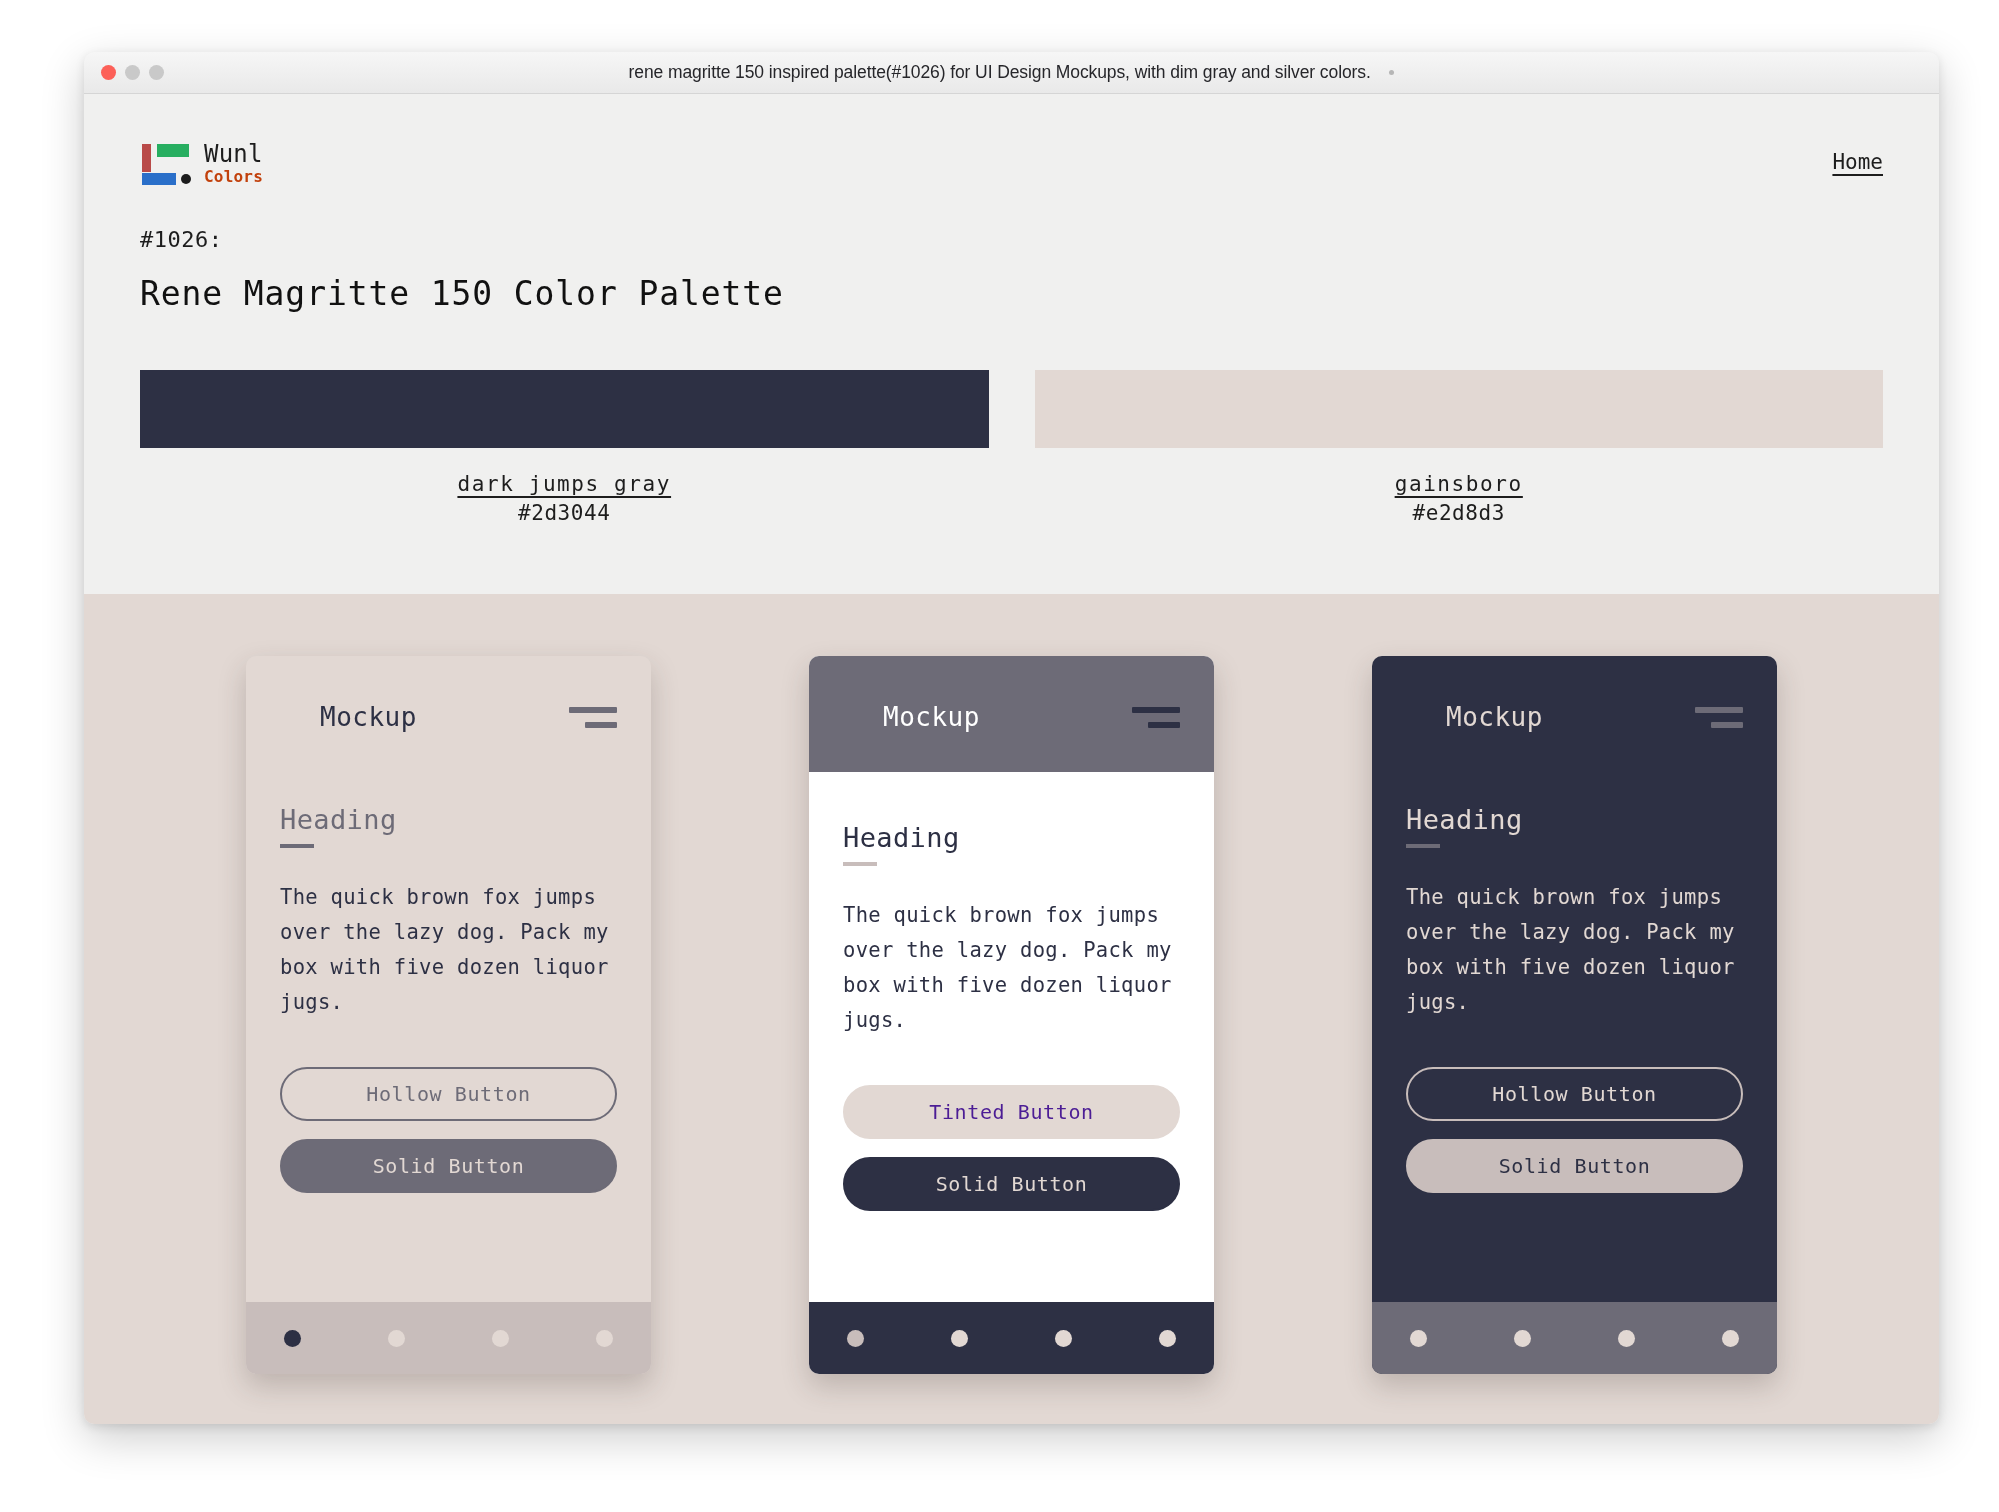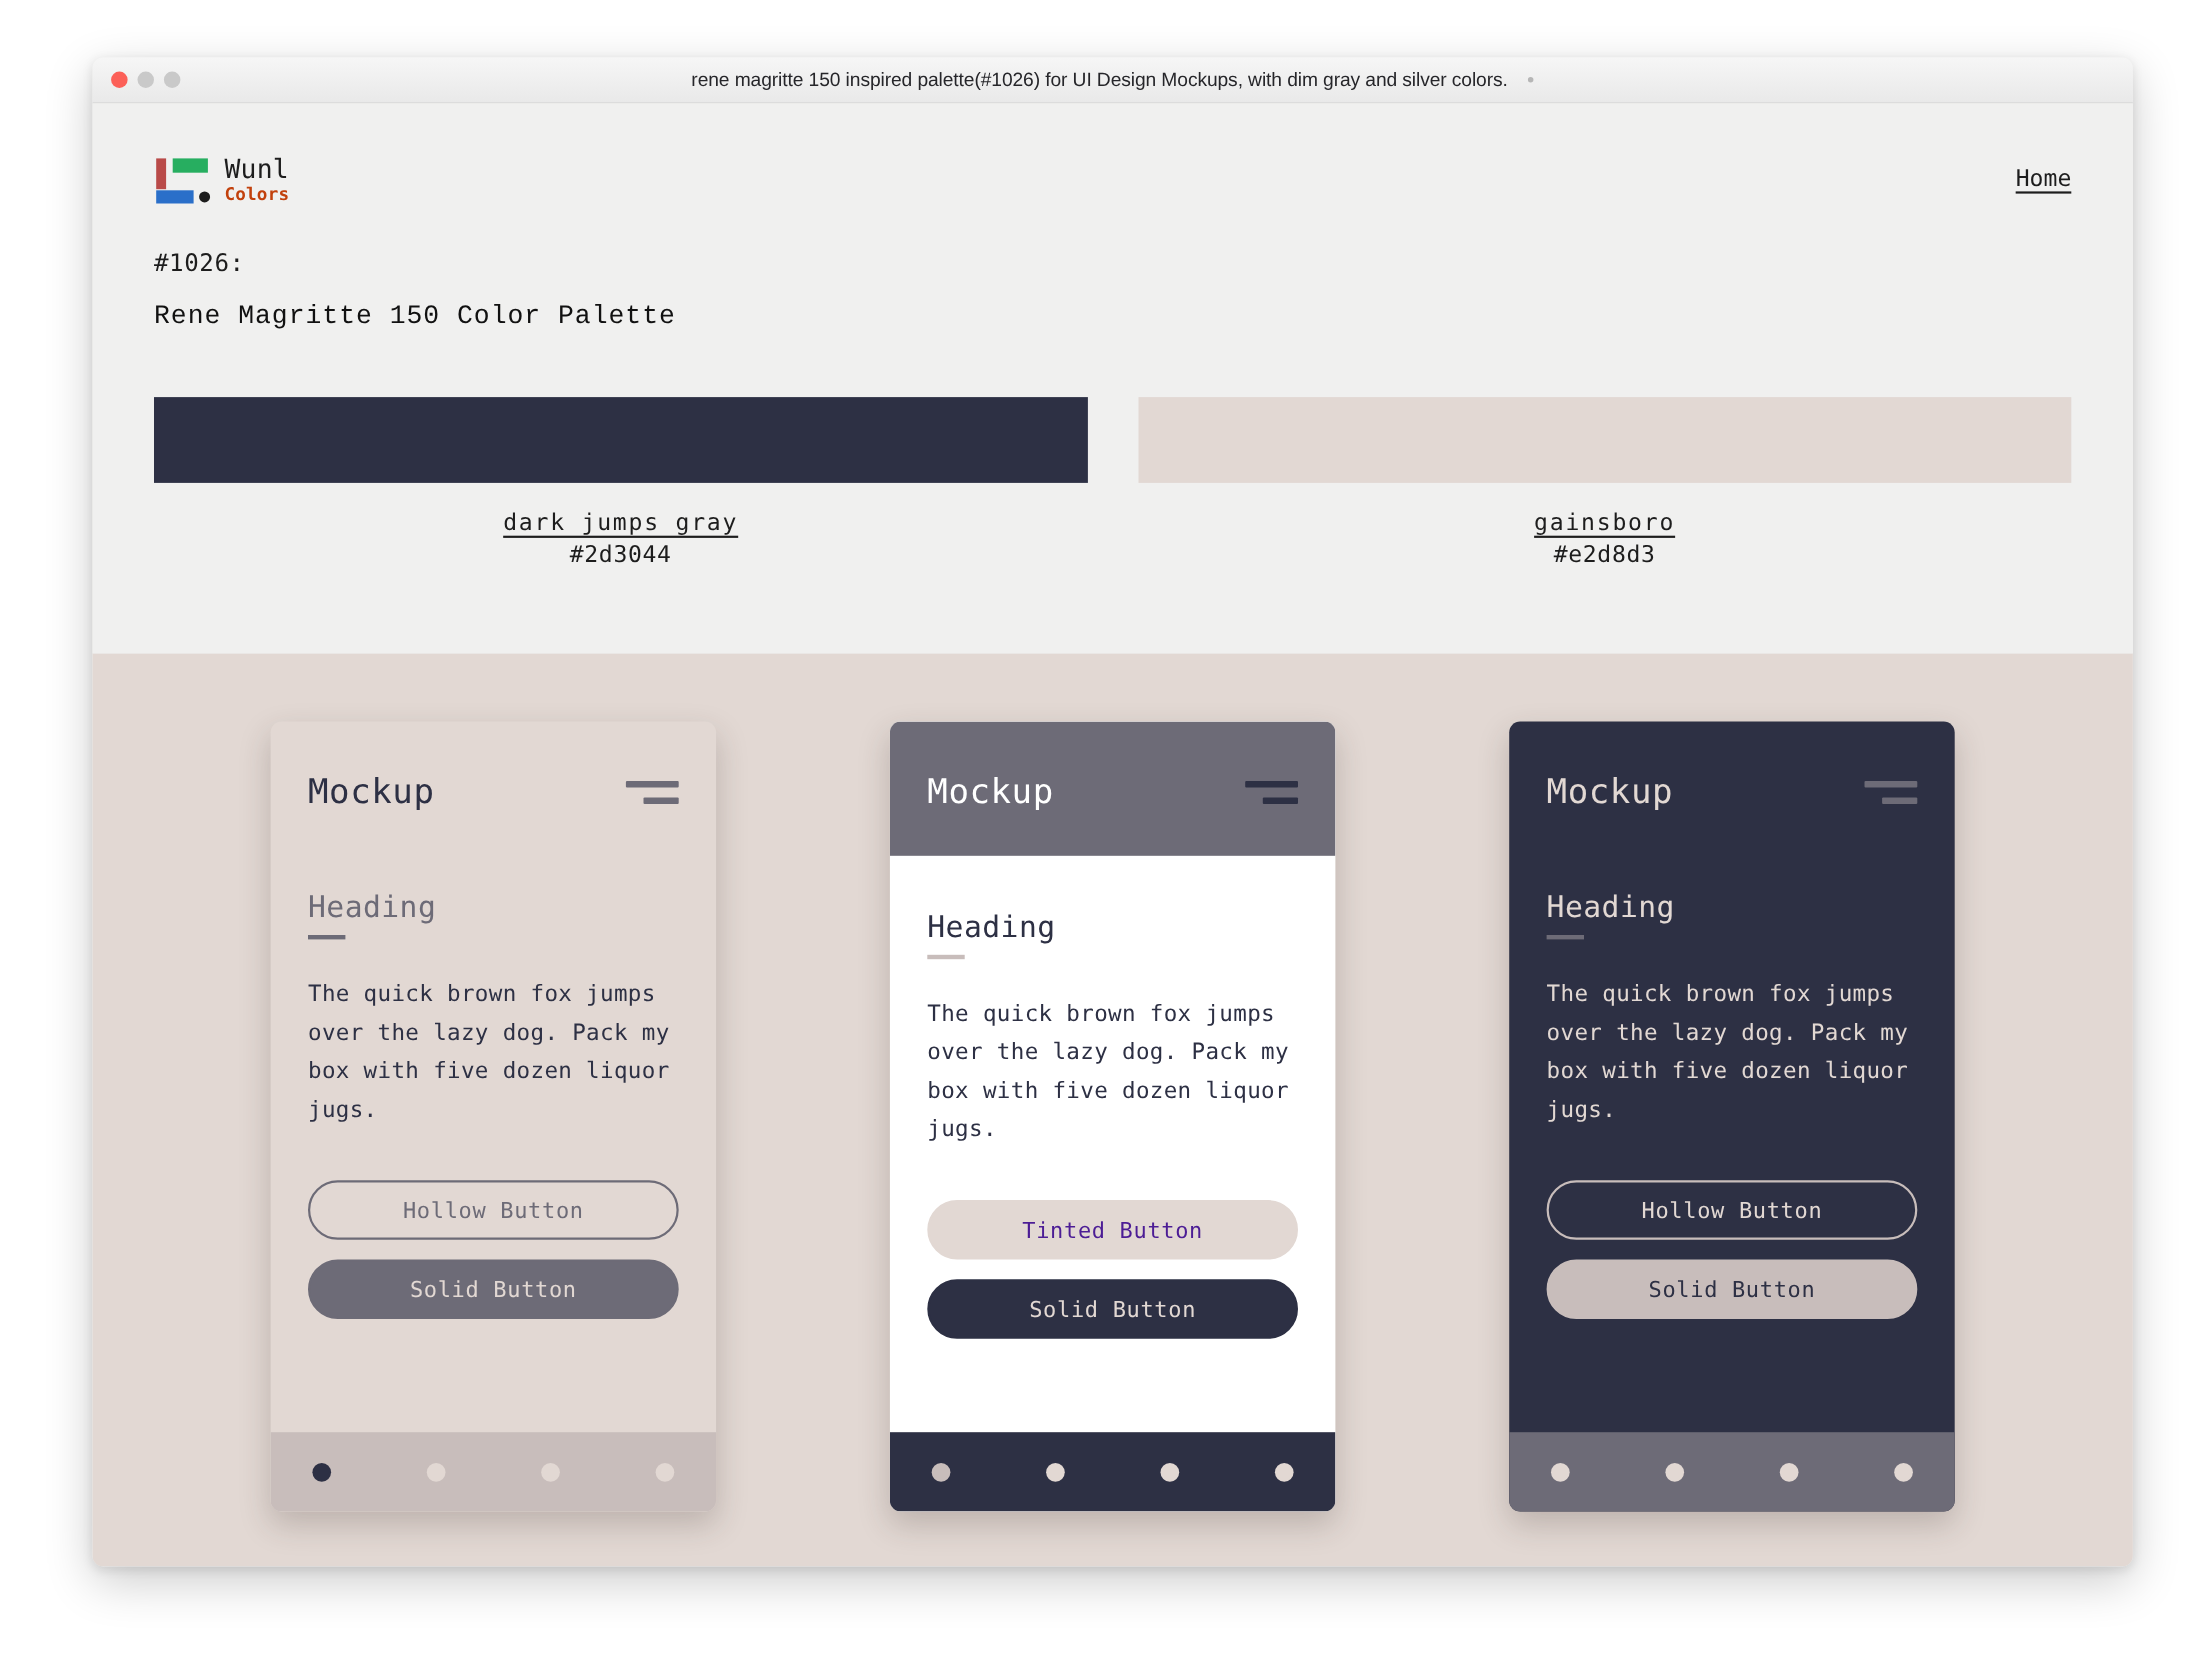--- a/index.html
+++ b/index.html
@@ -123,24 +123,23 @@
     padding: 44px 56px 0 56px;
   }
   .headleft { line-height: 1.0; }
   .palette-id {
     font-size: 22px;
     color: #1d1d1d;
     margin-bottom: 26px;
     letter-spacing: 0.5px;
   }
   .palette-title {
-    font-size: 24px;
+    font-size: 33px;
     color: #111111;
     letter-spacing: 0.9px;
-    font-family: Liberation Mono, monospace;
   }
   .navbtns { display: flex; gap: 18px; align-items: center; padding-bottom: 4px;}
   .nav-btn {
     border: 1.6px solid #2a2a2a;
     border-radius: 999px;
     background: transparent;
     color: #1d1d1d;
     font-family: "DejaVu Sans Mono", monospace;
     font-size: 20px;
     padding: 13px 28px;
@@ -203,22 +202,23 @@
     flex-direction: column;
     box-shadow: 0 12px 28px rgba(60,45,40,0.22);
   }
   .phone-head {
     display: flex;
     align-items: center;
     justify-content: space-between;
     padding: 46px 34px 0 34px;
   }
   .phone-title {
-    font-size: 31px;
+    font-size: 26px;
     letter-spacing: 0.5px;
+    margin-left: 40px;
   }
   .burger { width: 48px; }
   .burger .bar { height: 6px; border-radius: 1px; }
   .burger .bar1 { width: 48px; }
   .burger .bar2 { width: 32px; margin-left: 16px; margin-top: 9px; }
 
   .phone-body { flex: 1; padding: 0 34px; }
   .heading {
     font-size: 27px;
     letter-spacing: 0.4px;

